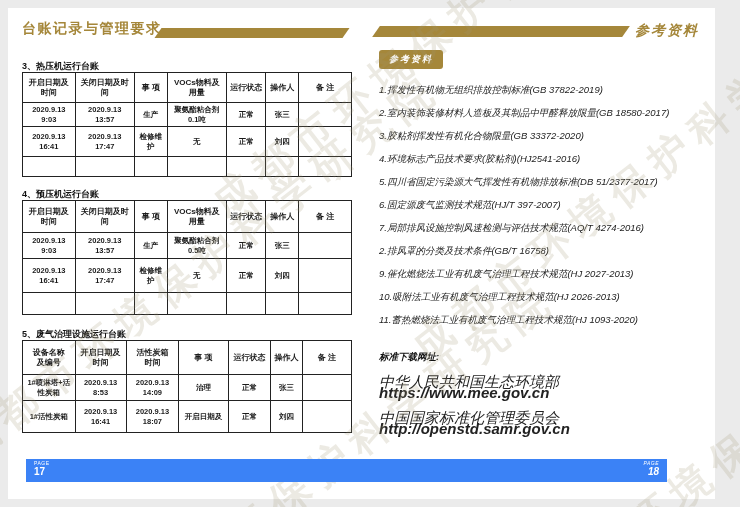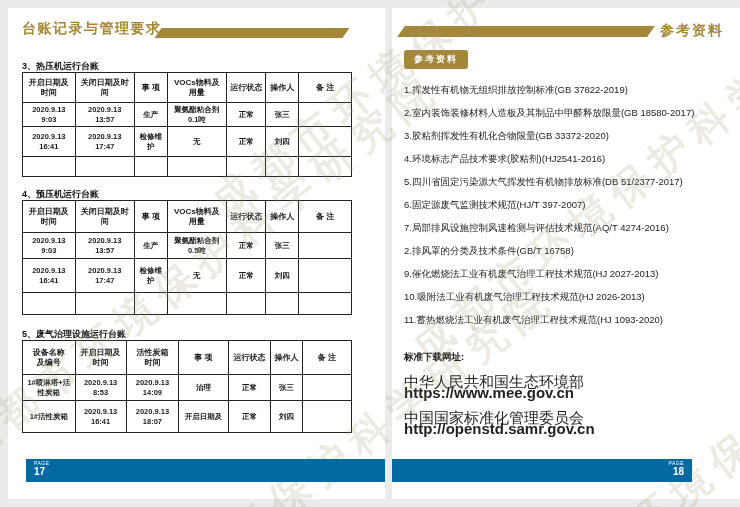--- a/index.html
+++ b/index.html
@@ -4,21 +4,21 @@
 <style>
   html,body{margin:0;padding:0;}
   body{
     width:740px;height:507px;position:relative;overflow:hidden;
     background:#ebebeb;
     font-family:"Liberation Sans","DejaVu Sans",sans-serif;
     color:#1a1a1a;
   }
   .page{position:absolute;top:8px;height:491px;background:#ffffff;}
   .page-left{left:8px;width:377px;}
-  .page-right{left:392px;width:348px;}
+  .page-right{left:367px;width:348px;font-style:italic;}
 
   
   .wm{
     position:absolute;white-space:nowrap;font-weight:bold;
     font-size:40px;letter-spacing:10px;color:rgba(162,148,116,0.20);
     transform-origin:0 0;transform:rotate(-38deg);pointer-events:none;z-index:5;
   }
 
   
   .lp-title{
@@ -64,21 +64,21 @@
     padding:3px 10px;border-radius:3px;
   }
   .refs{position:absolute;left:12px;top:76px;right:10px;}
   .ref-item{font-size:9.5px;line-height:11px;margin-bottom:12px;color:#222;}
   .dl-heading{font-size:9.5px;line-height:11px;font-weight:bold;margin-top:26px;color:#111;}
   .dl-line{font-size:15px;line-height:11px;margin-top:14px;color:#222;}
   .dl-line .url{font-weight:bold;}
 
   
   .pagebar{
-    position:absolute;top:451px;height:23px;background:#0369a1;color:#fff;z-index:6;
+    position:absolute;top:451px;height:23px;background:#3b82f6;color:#fff;z-index:6;
   }
   .pagebar-left{left:18px;right:0;}
   .pagebar-right{left:0;width:300px;}
   .pagenum-block{position:absolute;top:2px;line-height:1;}
   .pagebar-left .pagenum-block{left:8px;text-align:left;}
   .pagebar-right .pagenum-block{right:8px;text-align:right;}
   .page-word{font-size:5px;letter-spacing:0.5px;display:block;}
   .page-num{font-size:10px;font-weight:bold;display:block;margin-top:1px;}
 </style>
 </head>

